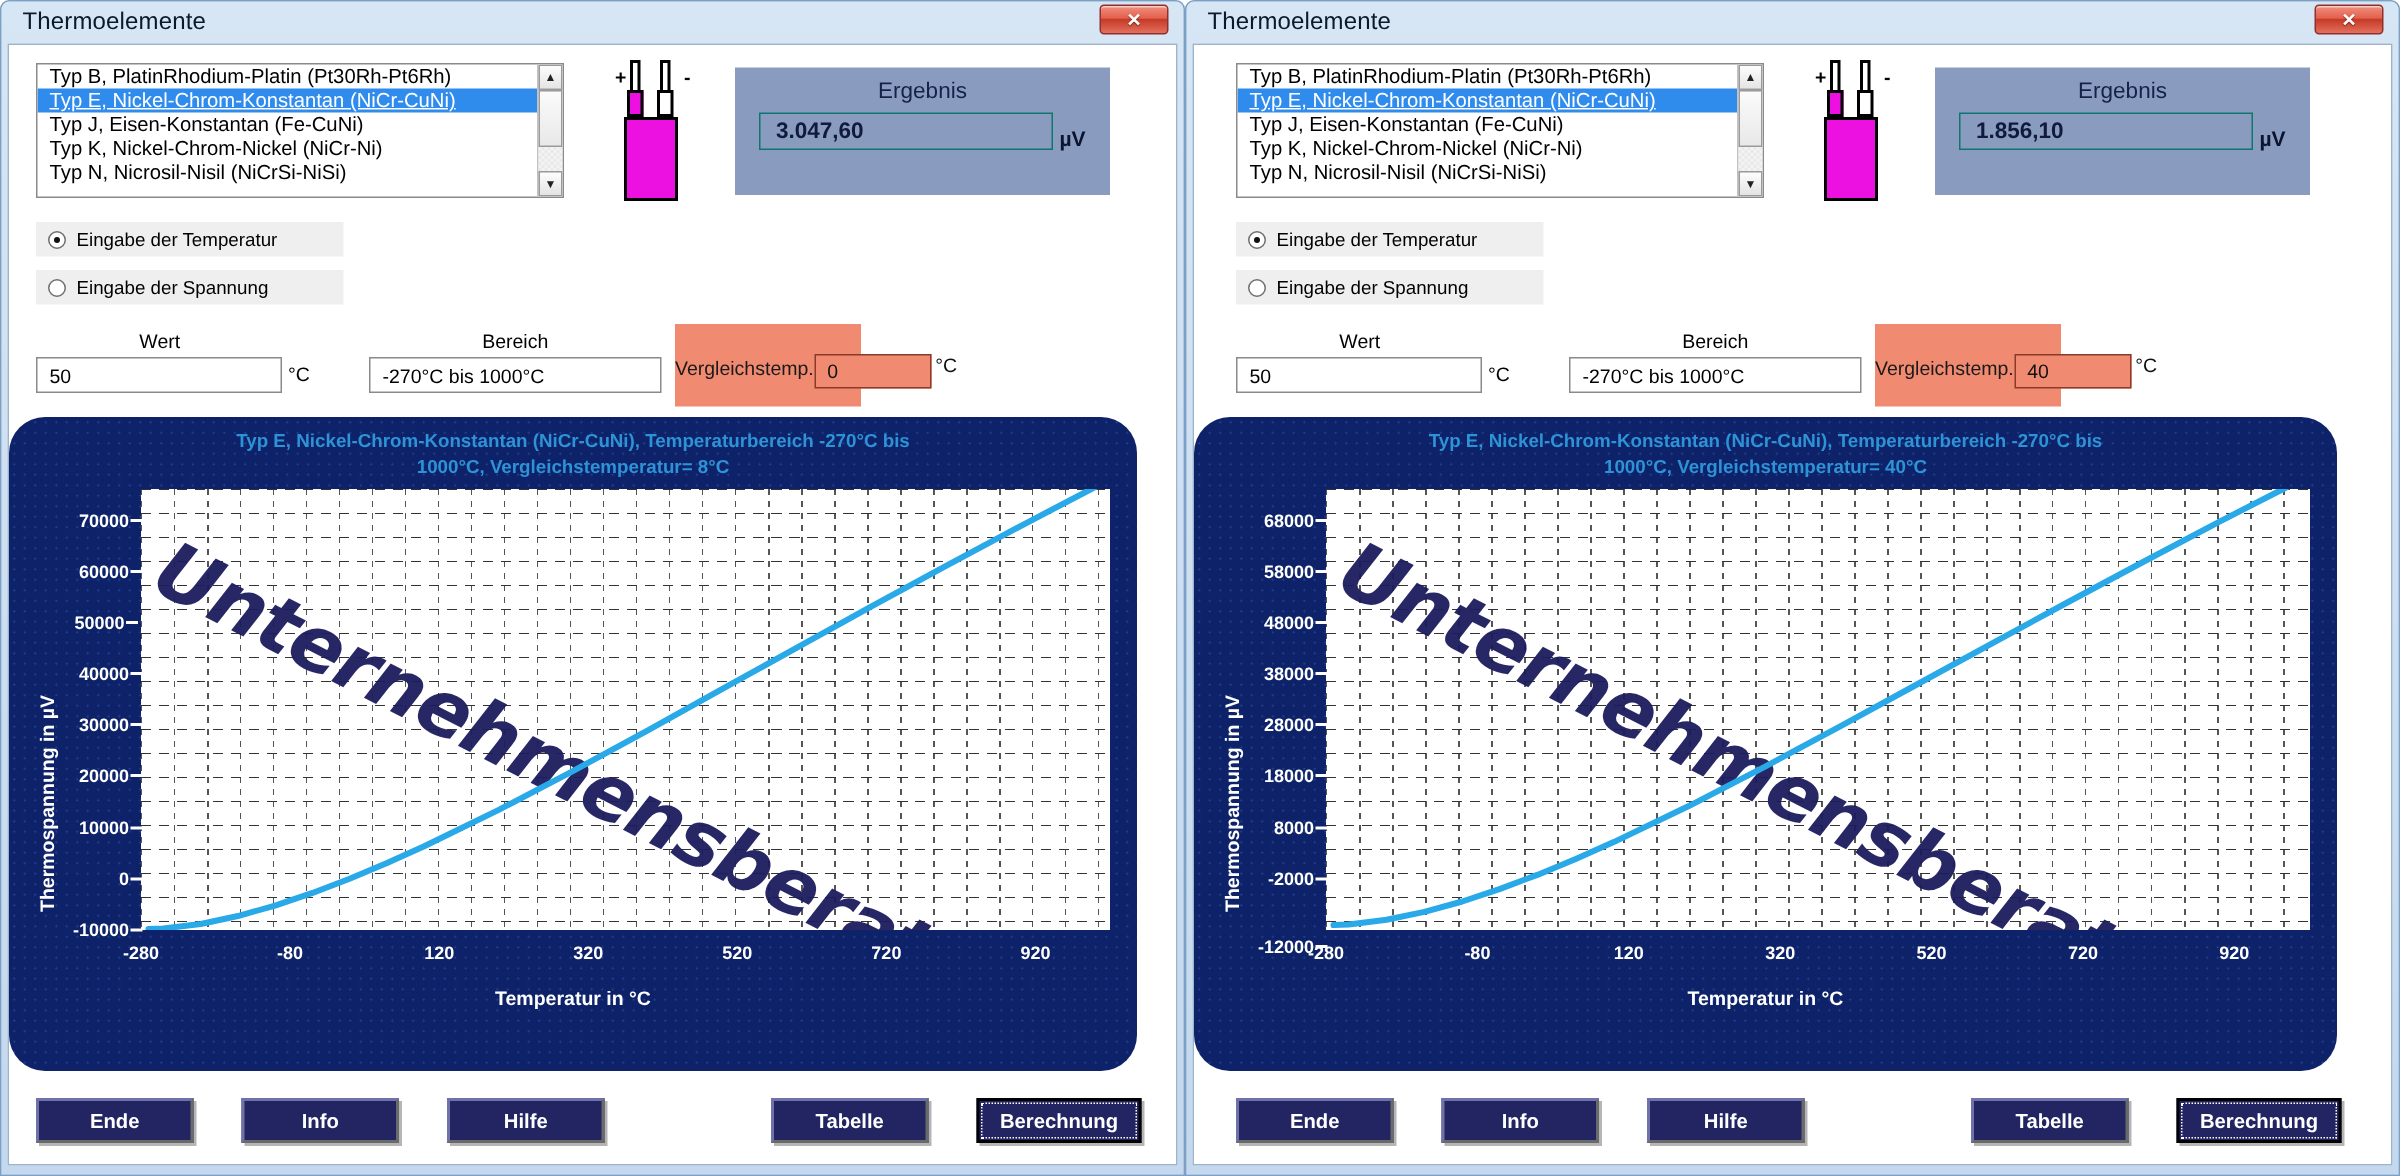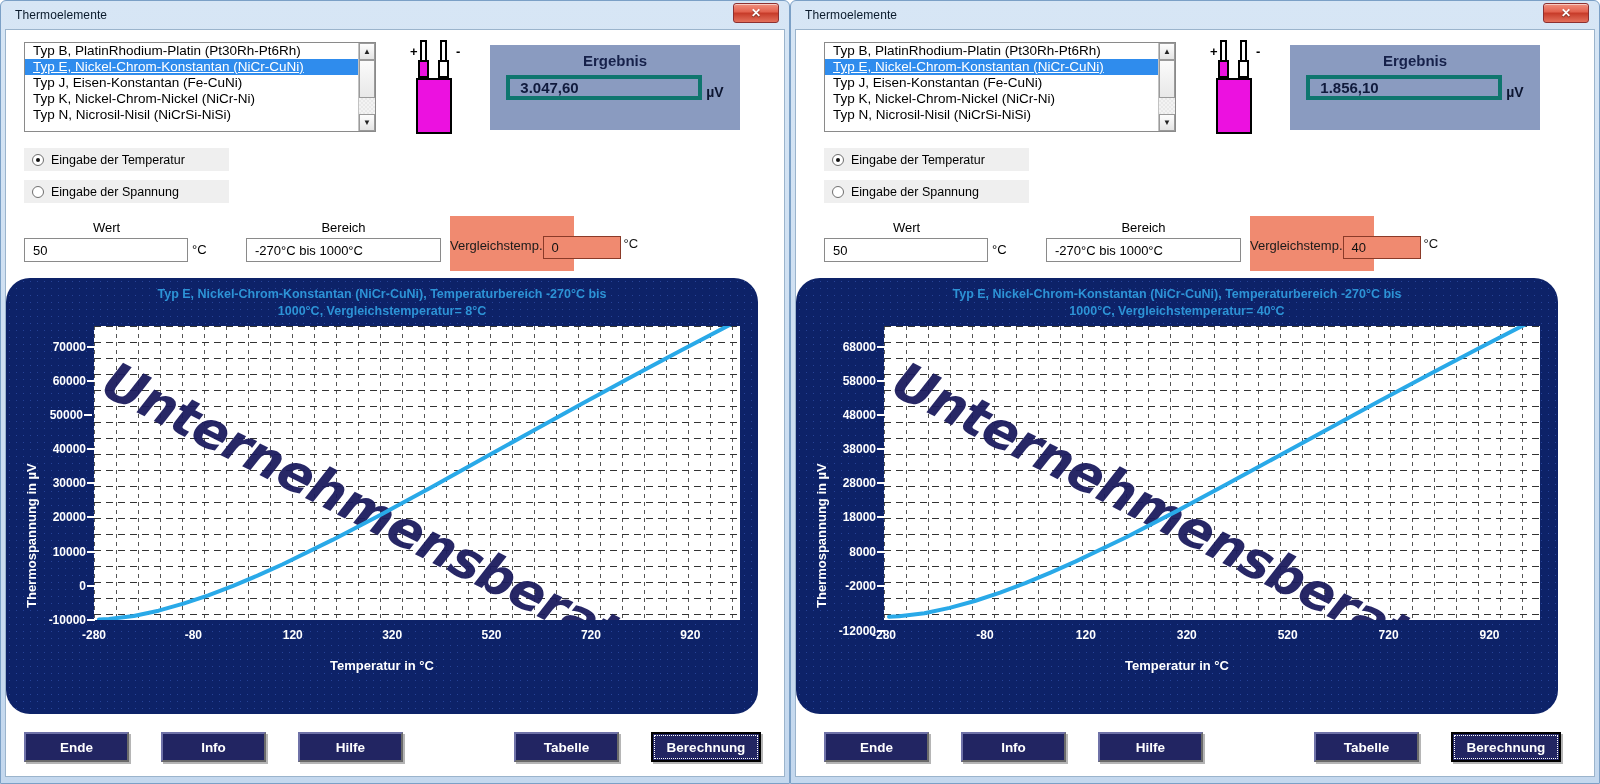--- a/index.html
+++ b/index.html
@@ -26,21 +26,21 @@
   .window.right { width: 810px; }
 
   .titlebar {
     height: 28px;
     position: relative;
     display: flex;
     align-items: center;
     padding-left: 10px;
   }
   .titlebar .title {
-    font-size: 12px;
+    font-size: 16px;
     color: #0a1a2b;
     letter-spacing: .1px;
     text-align: right;
   }
   .closebtn {
     position: absolute;
     right: 6px; top: 2px;
     width: 46px; height: 20px;
     border-radius: 3px;
     border: 1px solid #8d3030;
@@ -123,25 +123,25 @@
   .plug .neck.r { background: #fff; }
 
   
   .result {
     position: absolute;
     background: #8a9bc0;
     display: flex; flex-direction: column;
     align-items: center;
     padding-top: 7px;
   }
-  .result .lbl { font-size: 15px; font-weight: bold; color: #16214a; }
+  .result .lbl { font-size: 15px; font-weight: normal; color: #16214a; }
   .result .row { display: flex; align-items: flex-end; margin-top: 6px; }
   .result .val {
     background: #8a9bc0;
-    border: 4px solid #0f766e;
+    border: 1px solid #0f766e;
     width: 196px; height: 25px;
     font-size: 15px; font-weight: bold; color: #101a3c;
     display: flex; align-items: center; padding-left: 10px;
   }
   .result .unit { font-size: 14px; font-weight: bold; color: #0c1530; margin-left: 4px; }
 
   
   .radio-row {
     position: absolute;
     background: #efefef;

